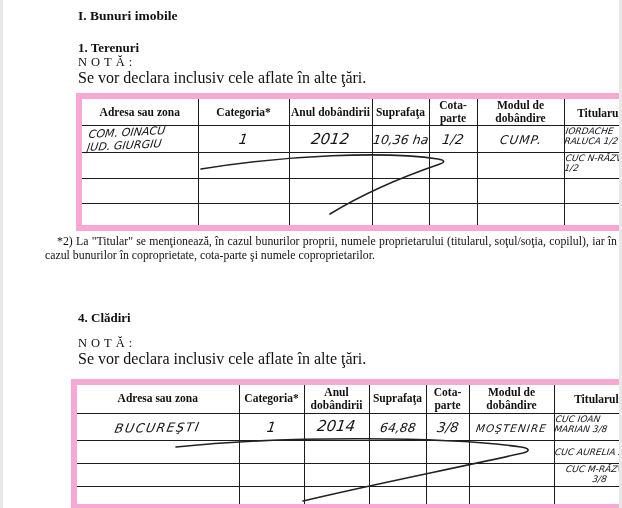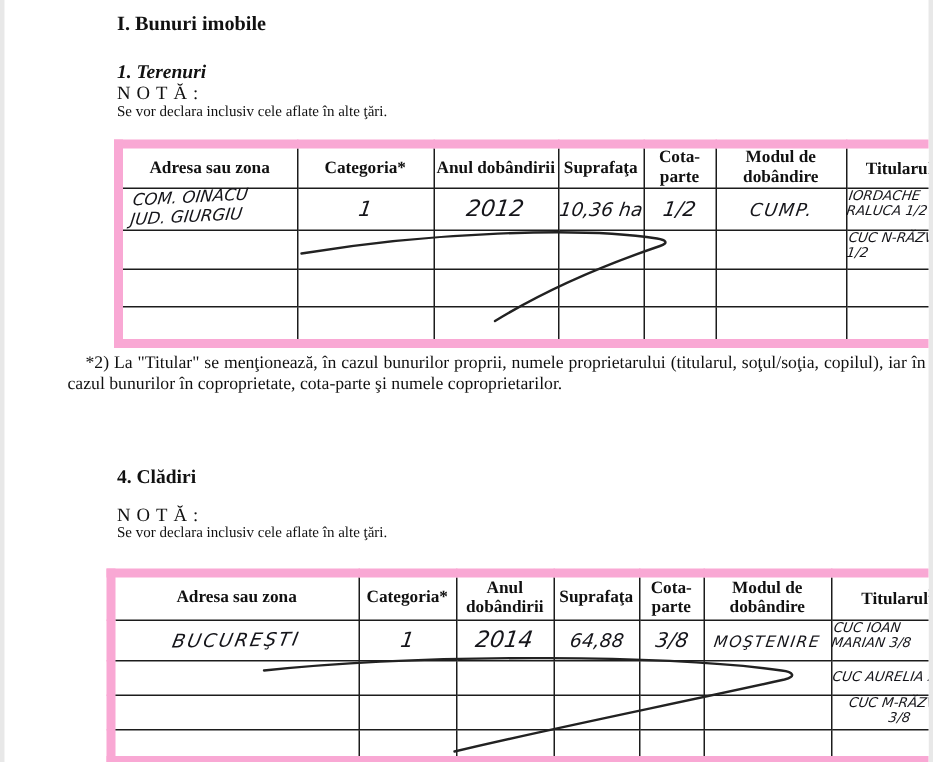--- a/index.html
+++ b/index.html
@@ -5,21 +5,21 @@
   html,body{margin:0;padding:0;background:#e8e8e8;}
   .page{
     position:relative;width:616px;height:508px;background:#ffffff;
     font-family:"Liberation Serif", serif;color:#111;overflow:hidden;
     margin:0 auto;
   }
   .abs{position:absolute;}
   .part-title{font-weight:bold;font-size:13.5px;}
   .sec-heading{font-weight:bold;font-size:13px;}
   .note-label{font-size:12.5px;letter-spacing:4px;}
-  .note-text{font-size:10px;}
+  .note-text{font-size:16px;}
   table.form-table{border-collapse:collapse;table-layout:fixed;background:#fff;}
   table.form-table th, table.form-table td{
     border:1.5px solid #1c1c1c;padding:0;margin:0;overflow:visible;
   }
   table.form-table{border:6px solid #f9a8d4;margin-left:30px;}
   th{font-weight:bold;font-size:11.5px;text-align:center;vertical-align:middle;
      font-family:"Liberation Serif", serif;line-height:1.15;}
   th sup{font-size:8px;}
   td{vertical-align:middle;text-align:center;}
   .hw{
@@ -40,21 +40,21 @@
   .strike{pointer-events:none;}
   .strike path{fill:none;stroke:#222;stroke-width:1.6;stroke-linecap:round;}
 </style>
 </head>
 <body>
 
 <div class="page">
 
   <div class="abs part-title" style="left:75px;top:8px;">I. Bunuri imobile</div>
 
-  <div class="abs sec-heading" style="left:75px;top:40px;font-style:italic;">1. Terenuri</div>
+  <div class="abs sec-heading" style="left:75px;top:40px;">1. Terenuri</div>
   <div class="abs note-label" style="left:75px;top:55px;">NOTĂ:</div>
   <div class="abs note-text" style="left:75px;top:69px;">Se vor declara inclusiv cele aflate în alte ţări.</div>
 
   <table class="abs form-table" style="left:43px;top:93px;width:565px;">
     <colgroup>
       <col style="width:119px">
         <col style="width:91px">
         <col style="width:83px">
       <col style="width:57px">
         <col style="width:48px">

